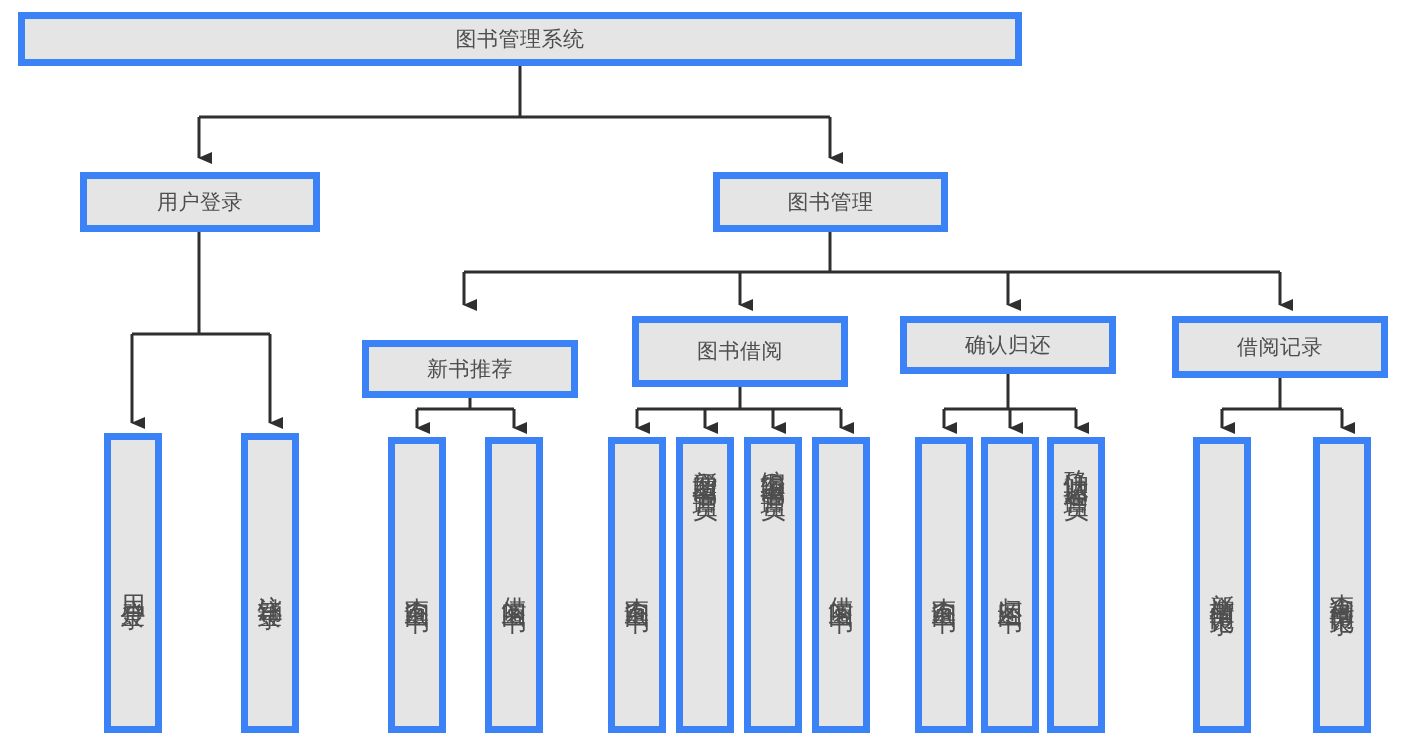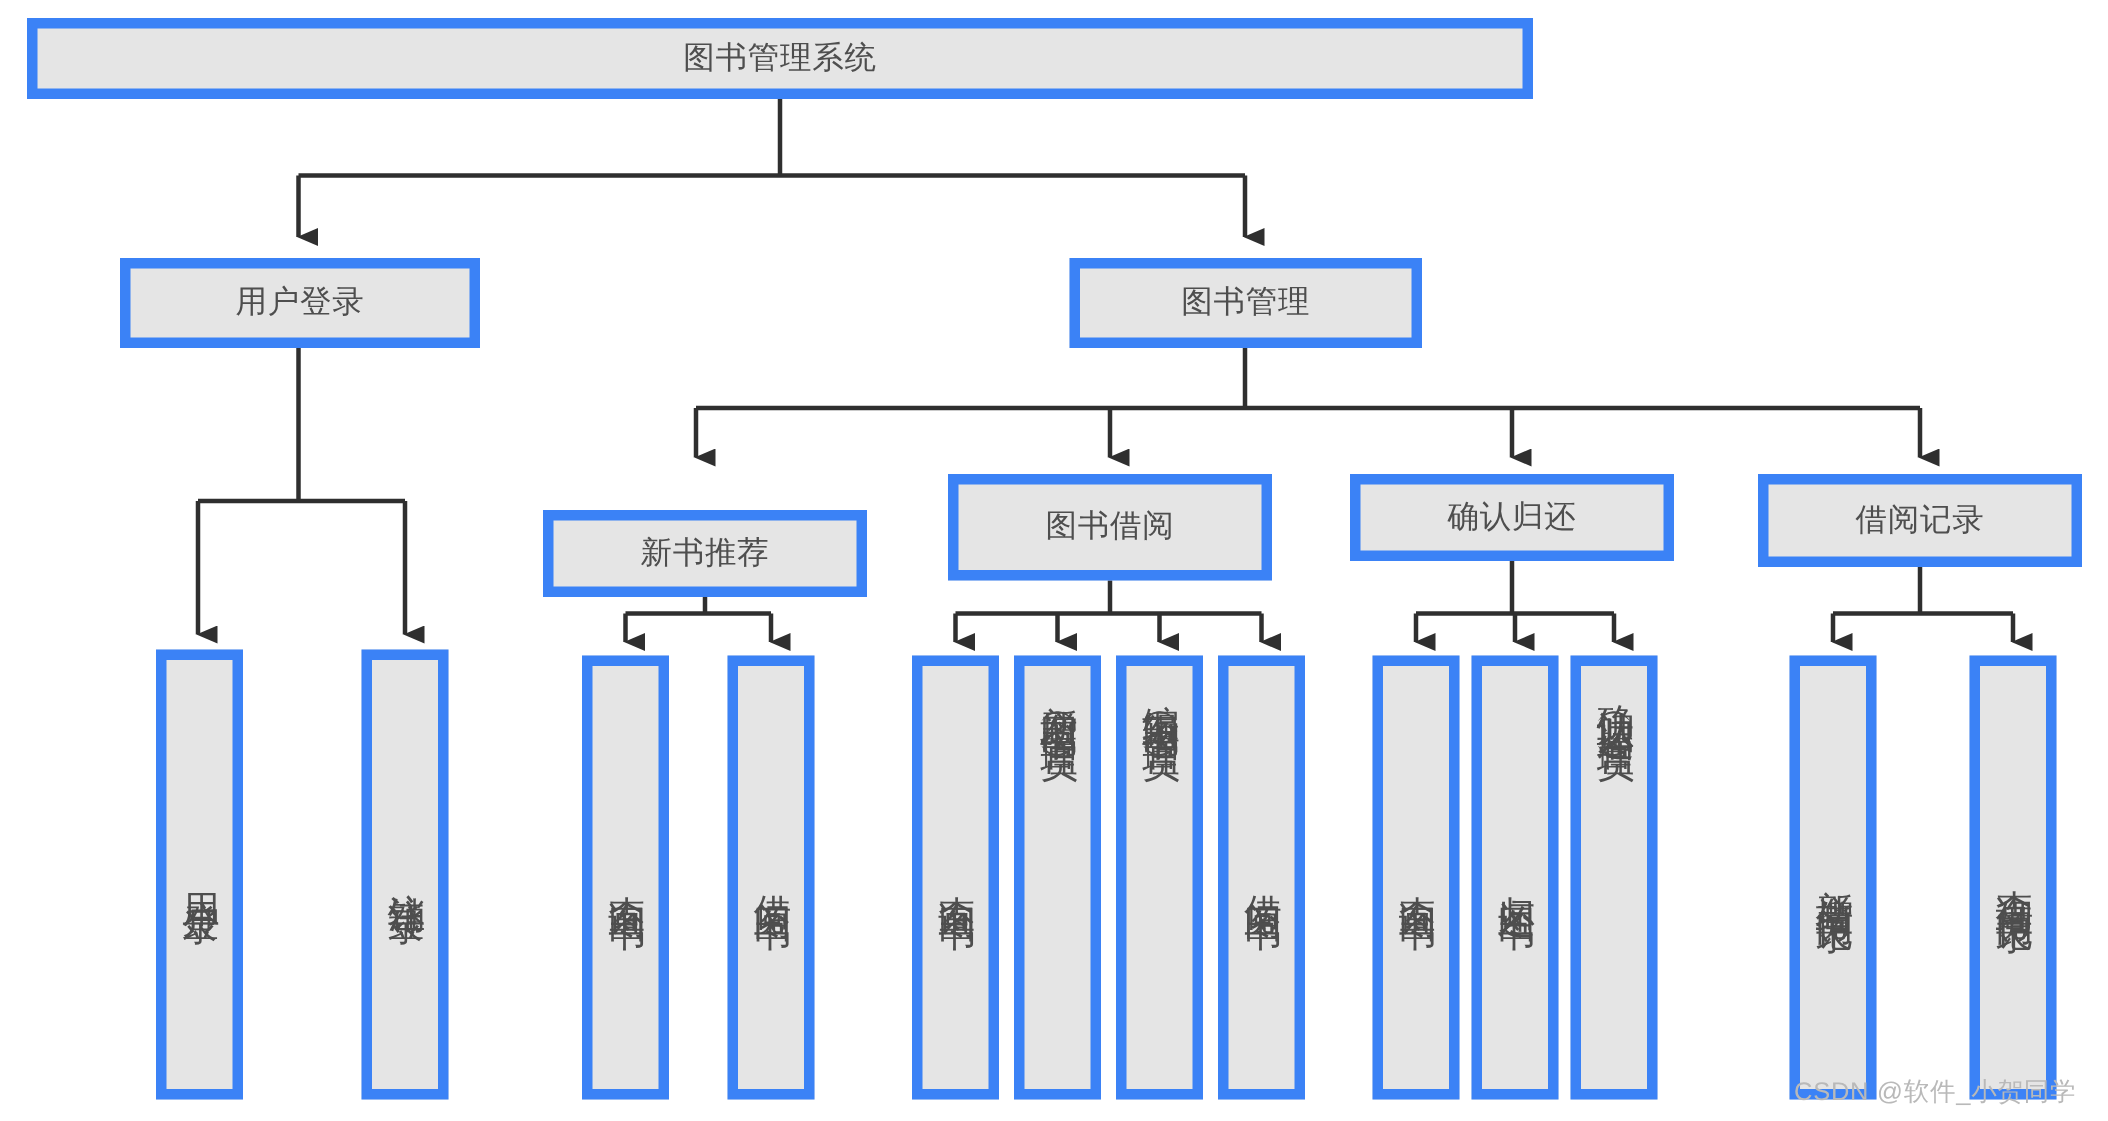--- a/index.html
+++ b/index.html
@@ -206,15 +206,14 @@
   </div>
 
   <div class="node v center" style="left:1193px; top:437px; width:58px; height:296px;">
     <span class="label">新增借阅记录</span>
   </div>
 
   <div class="node v center" style="left:1313px; top:437px; width:58px; height:296px;">
     <span class="label">查询借阅记录</span>
   </div>
 
-  <div class="watermark" style="left:1196px; top:716px;">CSDN @软件_小贺同学</div>
 
 </div>
 
 </body></html>

